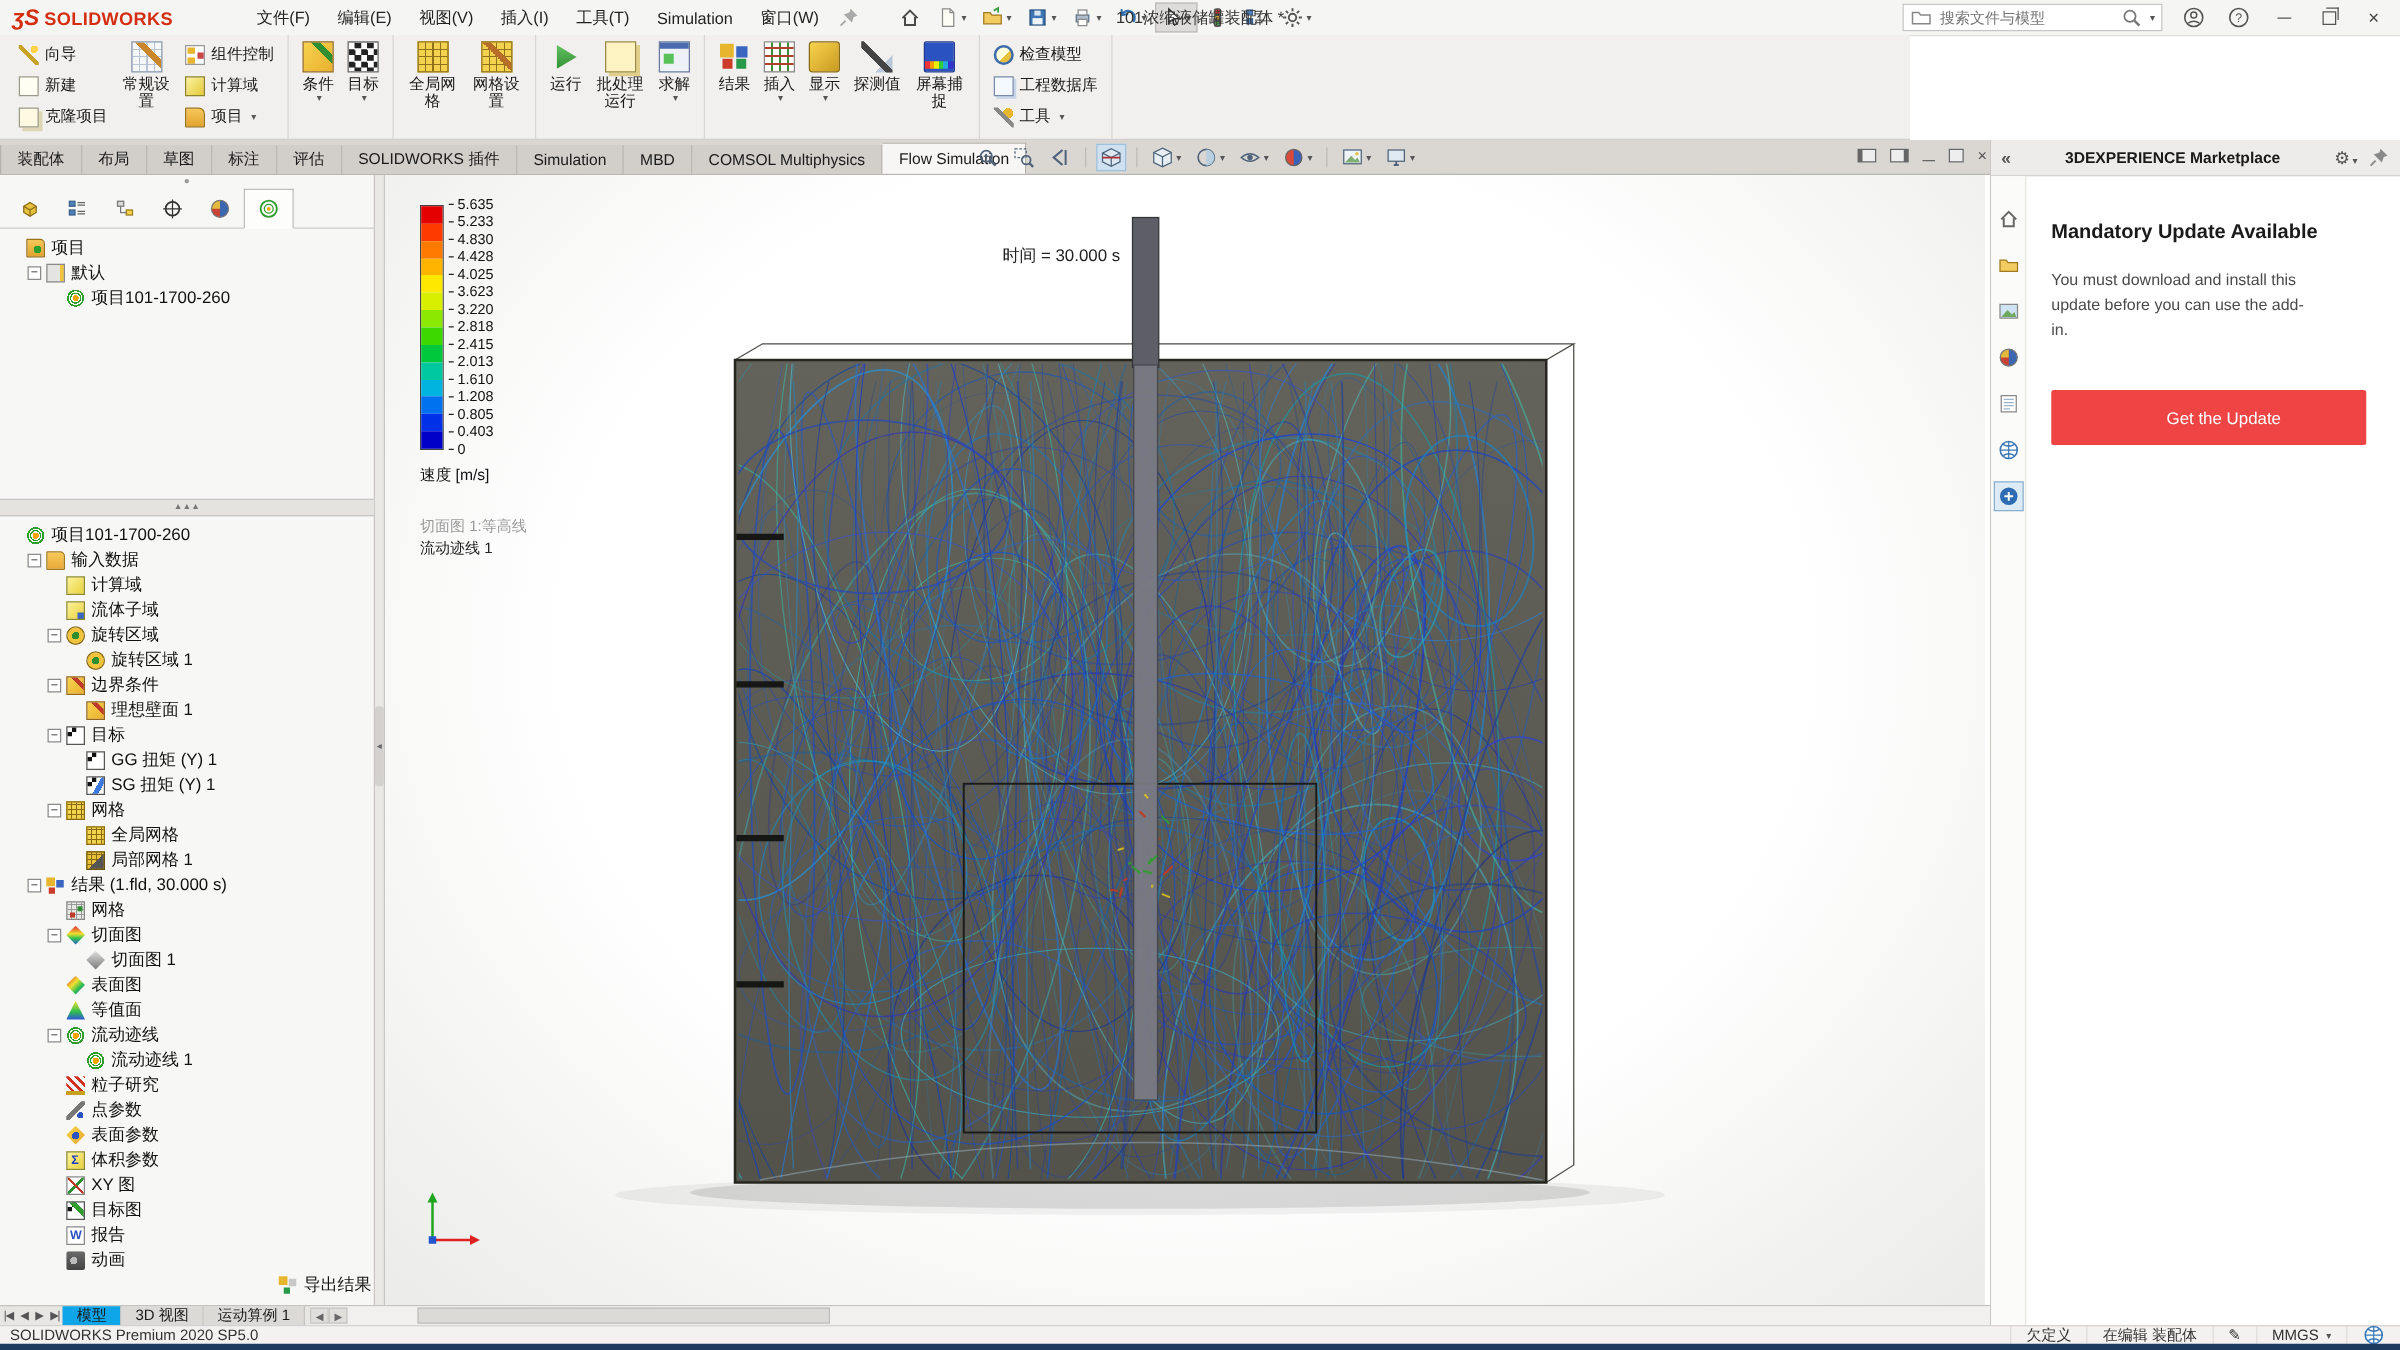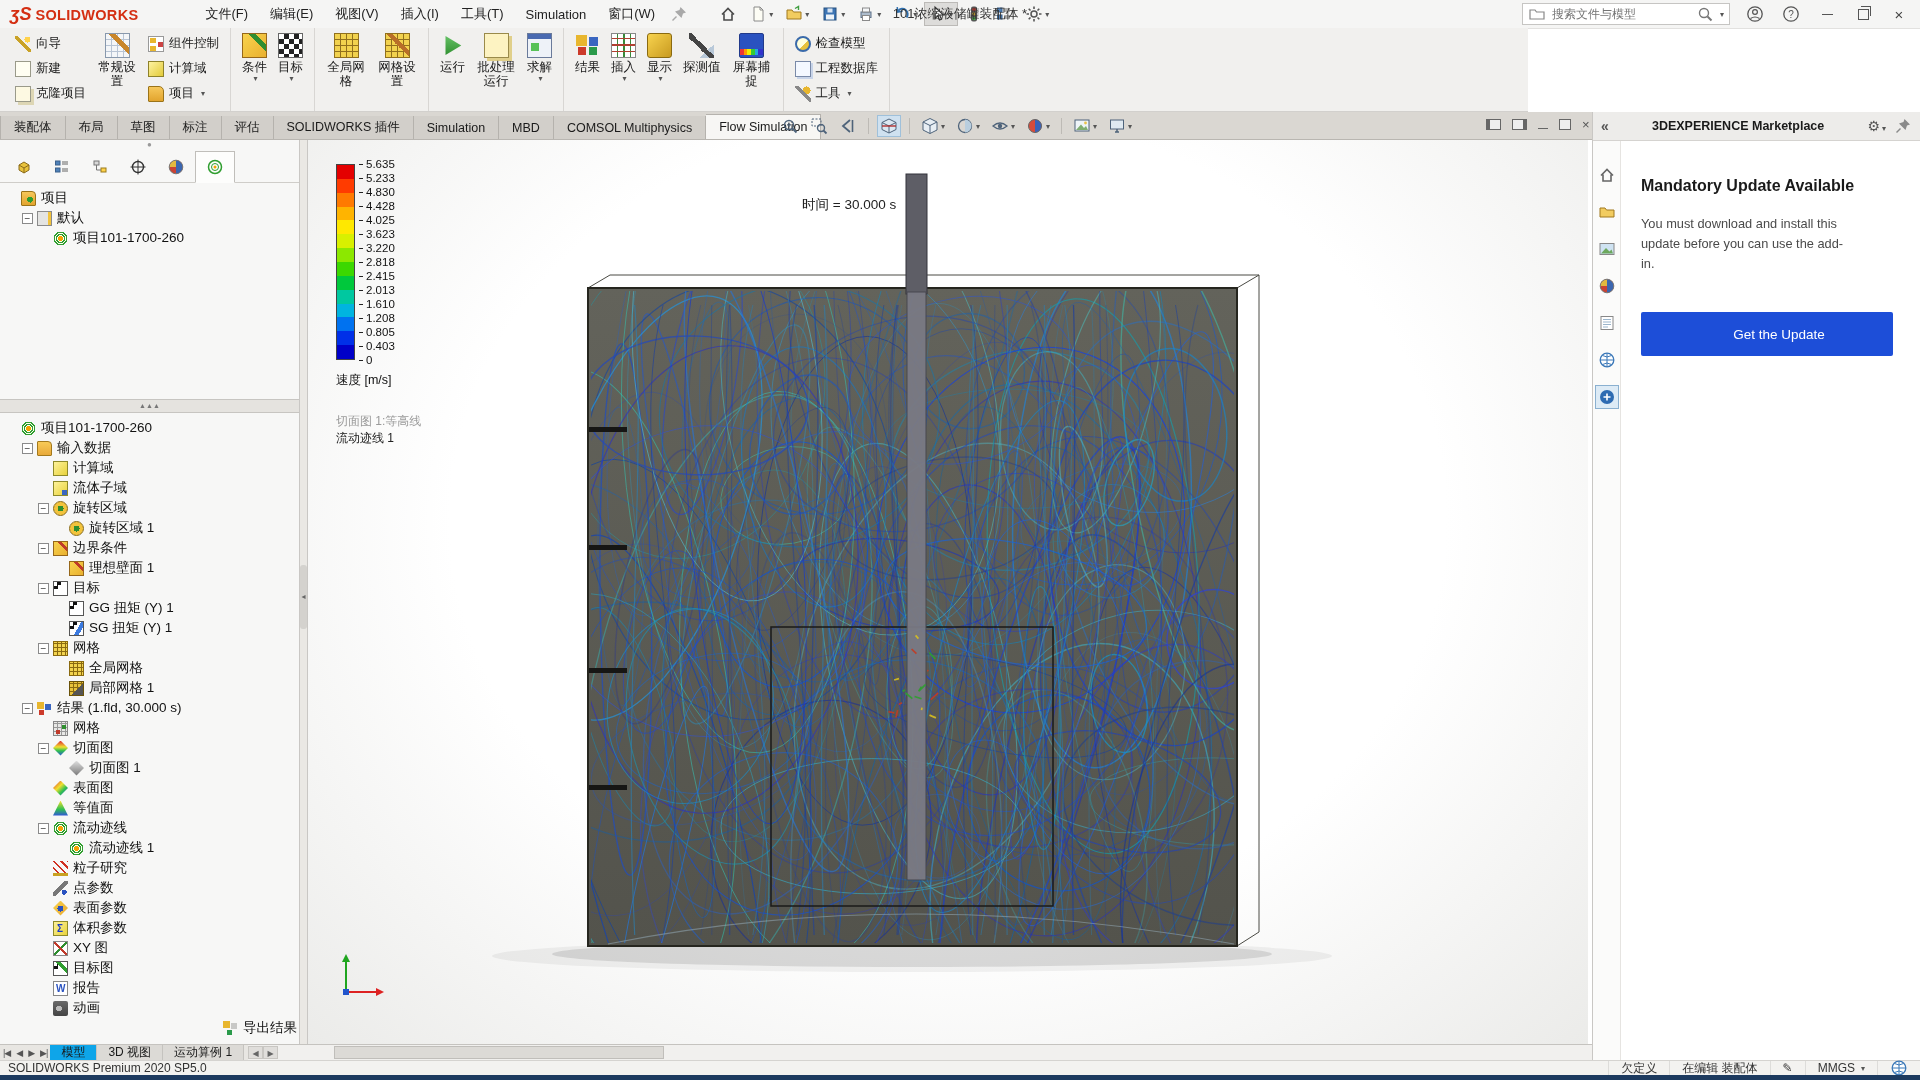--- a/index.html
+++ b/index.html
@@ -1195,16 +1195,16 @@
         <div class="tp-icon active">
           <svg width="18" height="18" viewBox="0 0 18 18">
             <circle cx="9" cy="9" r="7" fill="#2d6bb2"></circle>
             <path d="M5.5 9 H12.5 M9 5.5 V12.5" stroke="#fff" stroke-width="1.6"></path>
           </svg>
         </div>
       </div>
     <div id="rp-content">
       <h1 id="mk-heading">Mandatory Update Available</h1>
       <p class="mk-body">You must download and install this update before you can use the add-in.</p>
-      <button id="get-update" style="background: #1d4ed8; padding-left: 30px;">Get the Update</button>
+      <button id="get-update" style="background: #ef4444; padding-left: 30px;">Get the Update</button>
     </div>
   </div>
 </div>
 
 </body></html>

